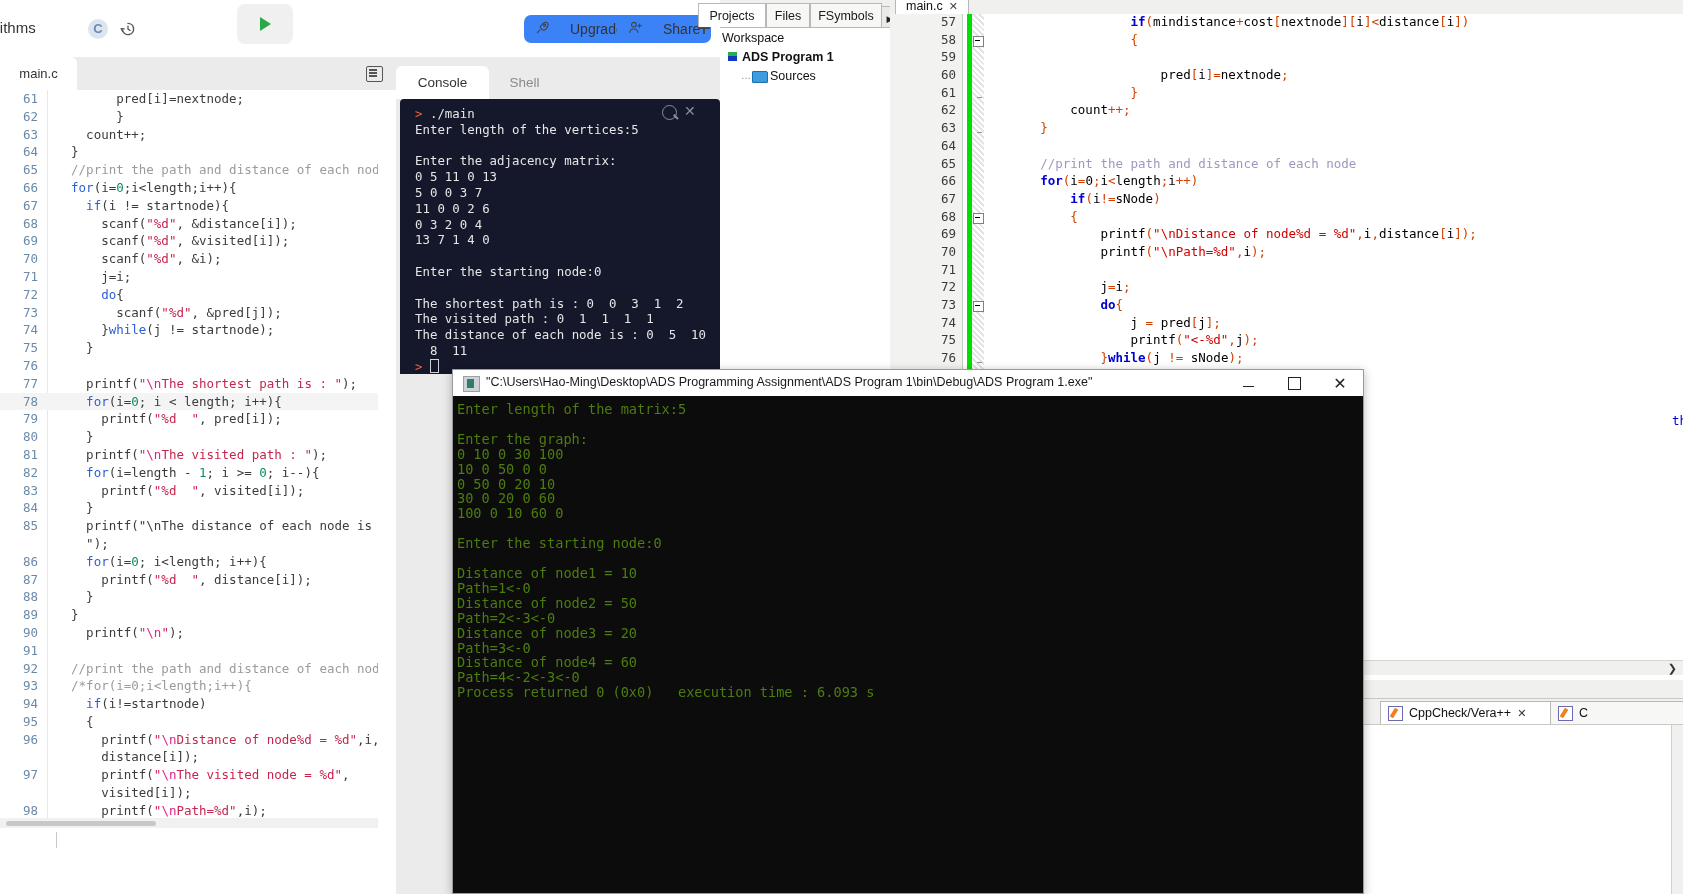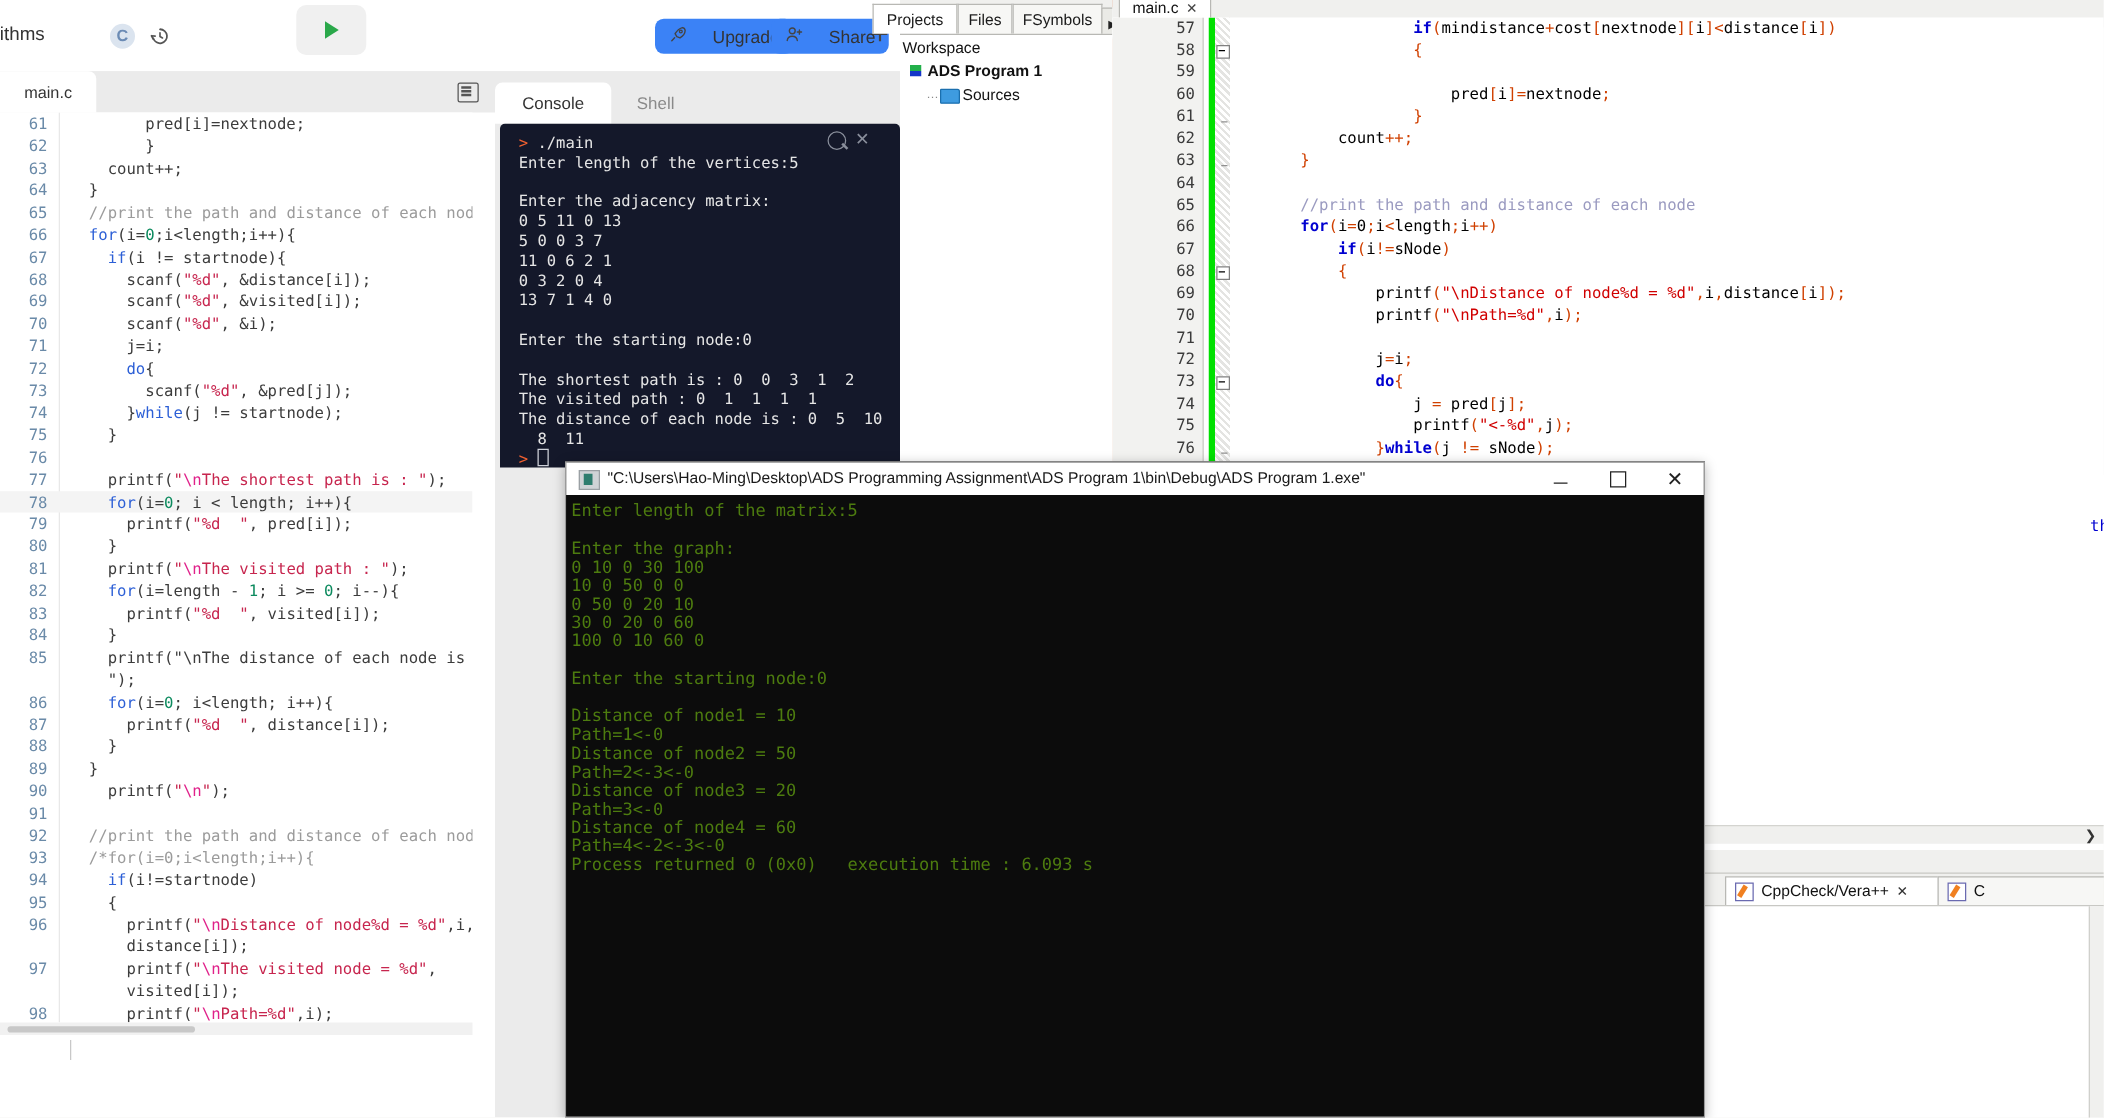--- a/index.html
+++ b/index.html
@@ -211,21 +211,21 @@
     <div id="con-body">
       <div id="con-search"></div>
       <div id="con-close">✕</div>
       <div id="con-lines" style="padding-top:7px;">
           <div class="cline"><span class="cprompt">&gt;</span> ./main</div>
           <div class="cline">Enter length of the vertices:5</div>
           <div class="cline">&nbsp;</div>
           <div class="cline">Enter the adjacency matrix:</div>
           <div class="cline">0 5 11 0 13</div>
           <div class="cline">5 0 0 3 7</div>
-          <div class="cline">11 0 6 2 1</div>
+          <div class="cline">11 0 0 2 6</div>
           <div class="cline">0 3 2 0 4</div>
           <div class="cline">13 7 1 4 0</div>
           <div class="cline">&nbsp;</div>
           <div class="cline">Enter the starting node:0</div>
           <div class="cline">&nbsp;</div>
           <div class="cline">The shortest path is : 0  0  3  1  2</div>
           <div class="cline">The visited path : 0  1  1  1  1</div>
           <div class="cline">The distance of each node is : 0  5  10</div>
           <div class="cline">  8  11</div>
           <div class="cline"><span class="cprompt">&gt;</span> <span class="ccursor"></span></div>

